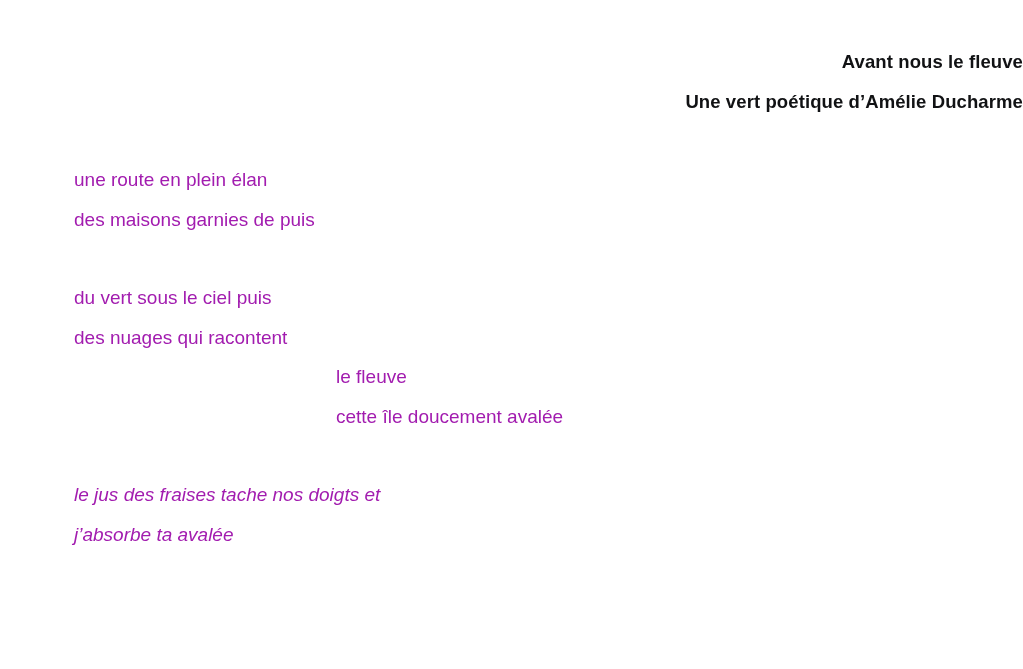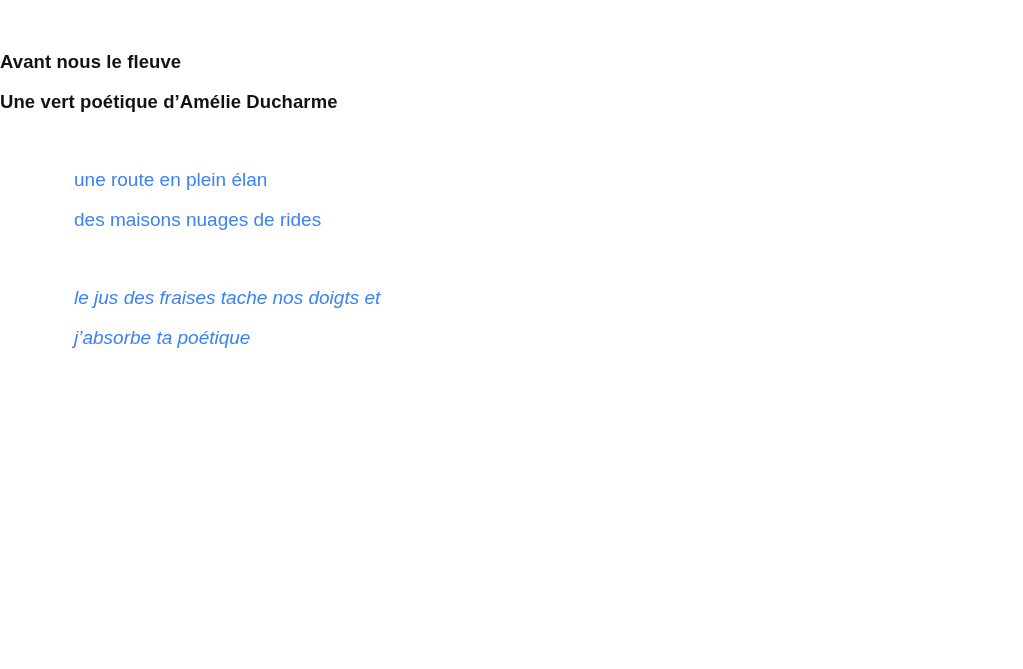--- a/index.html
+++ b/index.html
@@ -15,35 +15,35 @@
     overflow: hidden;
   }
   .page {
     position: relative;
     width: 1023px;
     height: 669px;
     background: #ffffff;
   }
   .title-block {
     padding-top: 42px;
-    text-align: left;
+    text-align: right;
   }
   .title-line {
     font-weight: bold;
     font-size: 18.5px;
     line-height: 40px;
     letter-spacing: 0.1px;
     color: #111214;
   }
   .poem {
     margin-top: 38px;
     padding-left: 74px;
     font-size: 19px;
     line-height: 39.5px;
-    color: #3b82f6;
+    color: #a21caf;
   }
   .stanza {
     margin-bottom: 39px;
   }
   .stanza:last-child {
     margin-bottom: 0;
     font-style: italic;
   }
   .line {
     white-space: pre;
@@ -59,23 +59,29 @@
 
   <div class="title-block">
     <div class="title-line">Avant nous le fleuve</div>
     <div class="title-line">Une vert poétique d’Amélie Ducharme</div>
   </div>
 
   <div class="poem">
 
     <div class="stanza">
       <div class="line">une route en plein élan</div>
-      <div class="line">des maisons nuages de rides</div>
+      <div class="line">des maisons garnies de puis</div>
     </div>
 
+    <div class="stanza">
+      <div class="line">du vert sous le ciel puis</div>
+      <div class="line">des nuages qui racontent</div>
+      <div class="line indent">le fleuve</div>
+      <div class="line indent">cette île doucement avalée</div>
+    </div>
 
     <div class="stanza">
       <div class="line">le jus des fraises tache nos doigts et</div>
-      <div class="line">j’absorbe ta poétique</div>
+      <div class="line">j’absorbe ta avalée</div>
     </div>
 
   </div>
 </div>
 
 </body></html>

